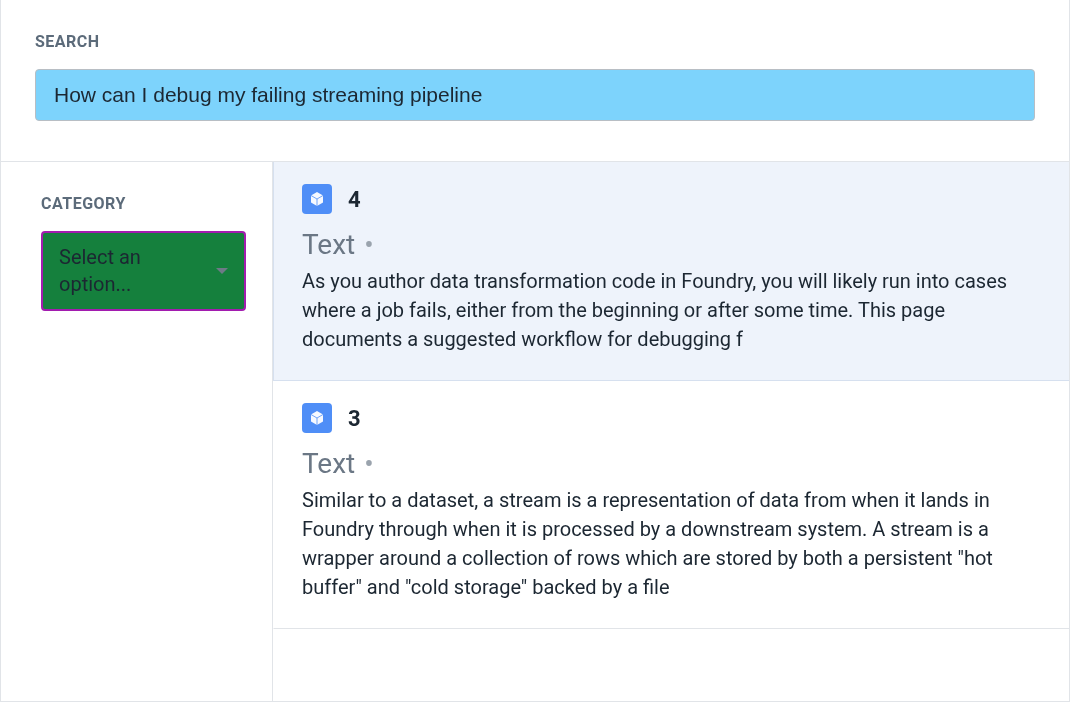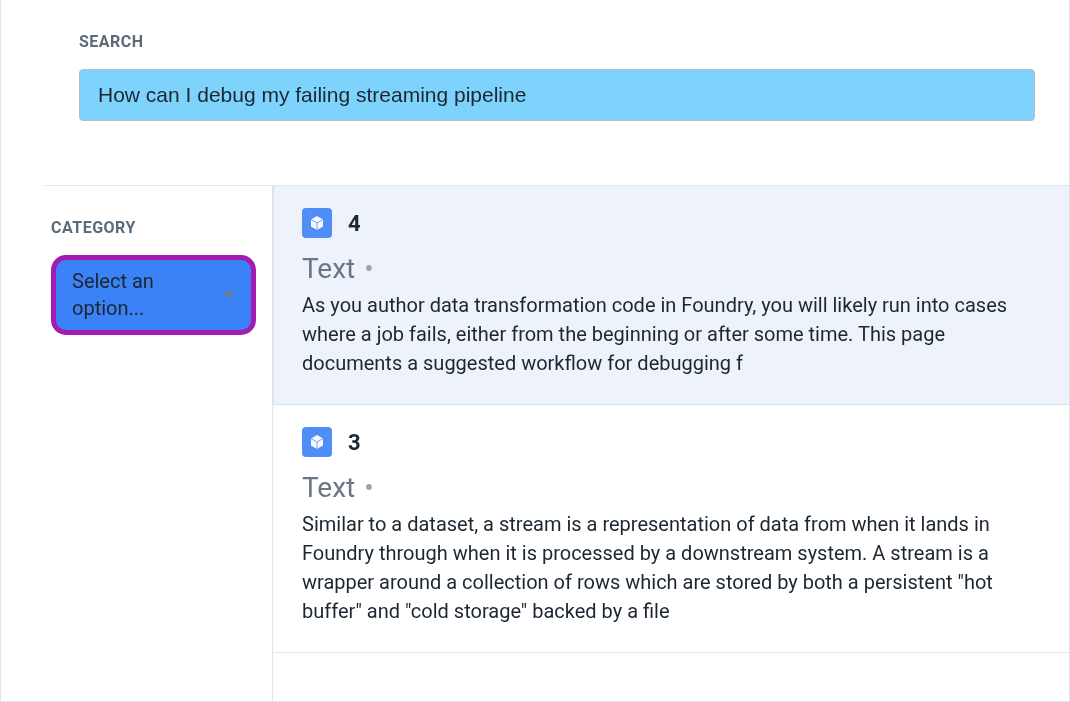--- a/index.html
+++ b/index.html
@@ -16,23 +16,22 @@
     }
     .container {
       border: 1px solid #e1e4e8;
       border-top: none;
       width: 100%;
       height: 100%;
       display: flex;
       flex-direction: column;
     }
     .search-section {
-      padding: 32px 34px 64px 34px;
+      padding: 32px 34px 40px 34px;
       border-bottom: 1px solid #e1e4e8;
-      margin-left: 44px;
     }
     .section-label {
       font-size: 16px;
       font-weight: 700;
       letter-spacing: 0.5px;
       color: #5c6b7a;
       margin-bottom: 18px;
       text-transform: uppercase;
     }
     .search-input {
@@ -46,31 +45,31 @@
       outline: none;
       background: #7dd3fc;
     }
     .lower-section {
       display: flex;
       flex: 1;
       overflow: hidden;
     }
     .sidebar {
       width: 272px;
-      padding: 32px 50px;
+      padding: 32px 40px;
       border-right: 1px solid #e1e4e8;
       flex-shrink: 0;
     }
     .dropdown {
       margin-top: 0;
       width: 205px;
       height: 80px;
-      border: 5px solid #a21caf;
-      border-radius: 15px;
-      background: #3b82f6;
+      border: 2px solid #a21caf;
+      border-radius: 4px;
+      background: #15803d;
       display: flex;
       align-items: center;
       justify-content: space-between;
       padding: 0 16px;
       cursor: pointer;
     }
     .dropdown-text {
       font-size: 20px;
       color: #1c2732;
       line-height: 1.35;

